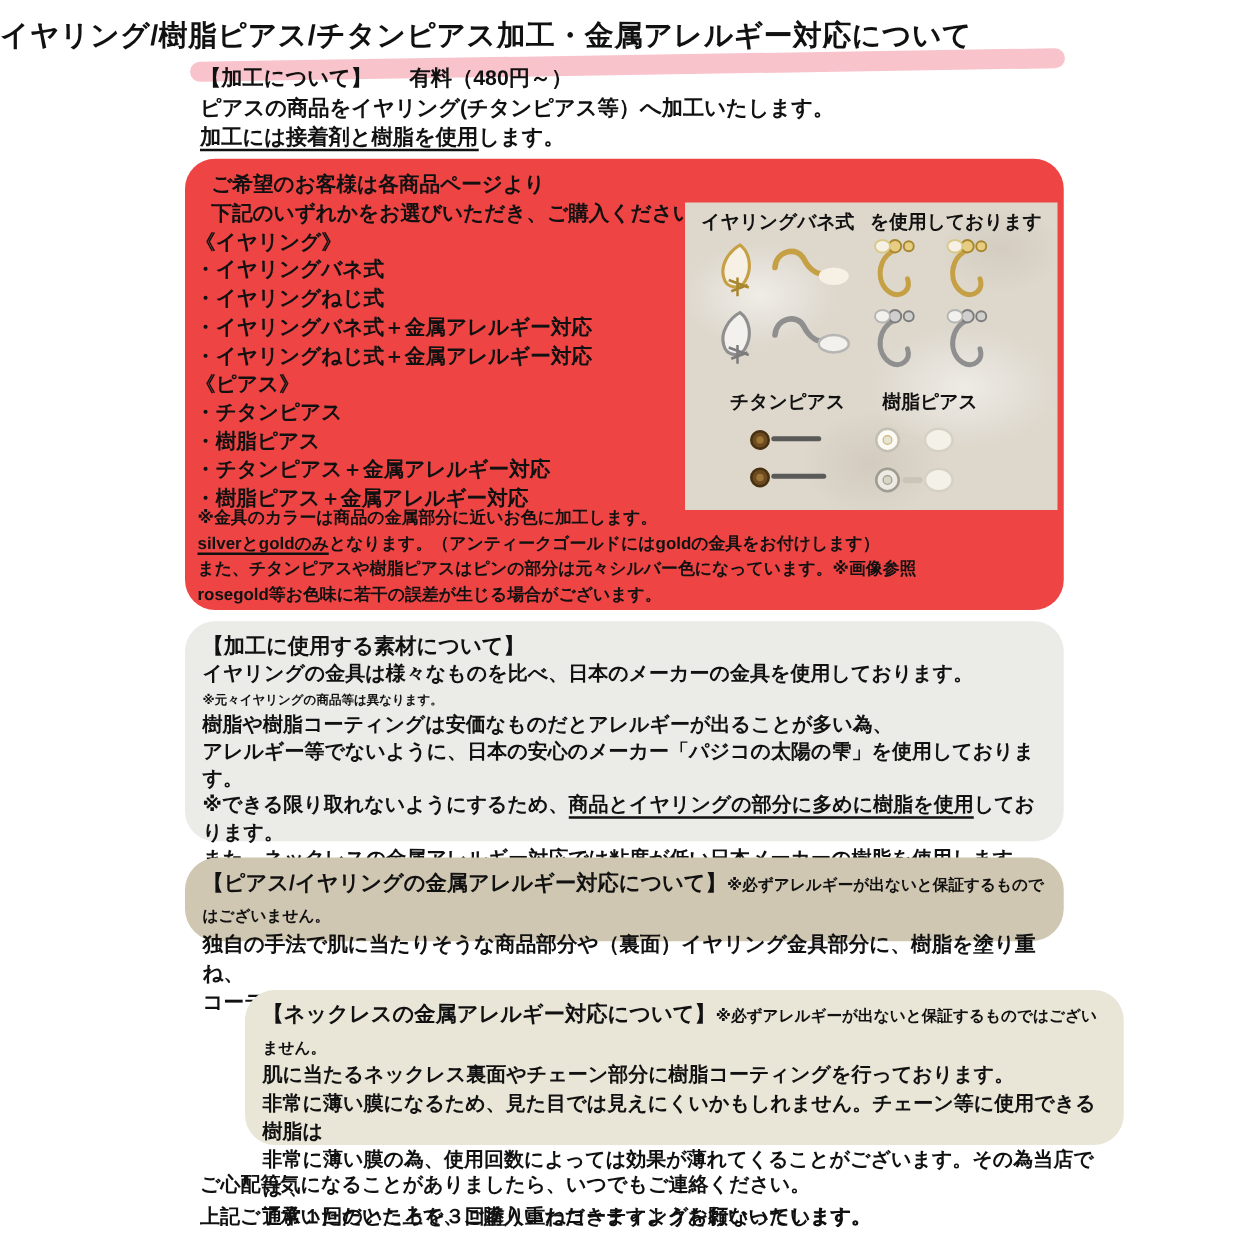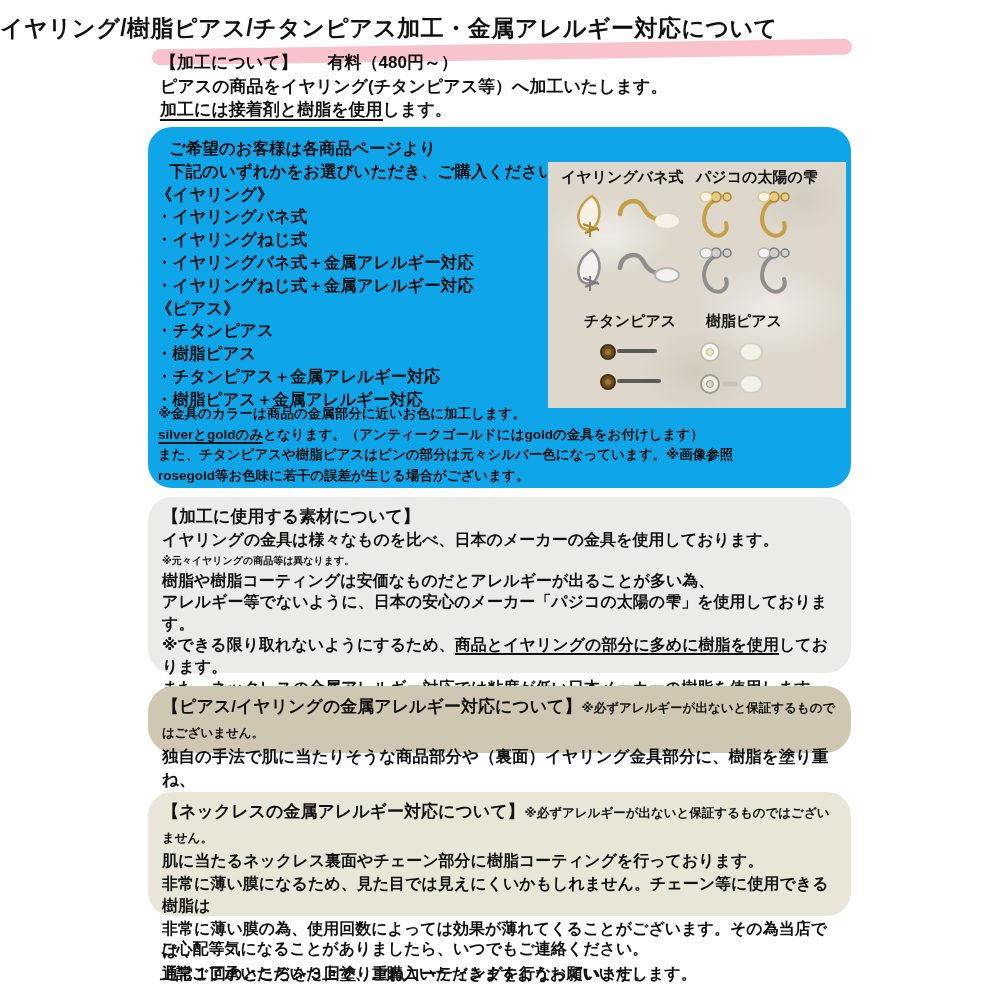--- a/index.html
+++ b/index.html
@@ -80,39 +80,39 @@
   <div class="intro">
     <div>
       <span>【加工について】</span><span class="price">有料（480円～）</span>
     </div>
     <div>ピアスの商品をイヤリング(チタンピアス等）へ加工いたします。</div>
     <div>
       <span class="u">加工には接着剤と樹脂を使用</span><span>します。</span>
     </div>
   </div>
 
-  <div class="box box-cream" id="creamBox" style="background: #0ea5e9;">
+  <div class="box box-cream" id="creamBox" style="background: #ef4444;">
     <div class="sel-list">
       <div class="indent">ご希望のお客様は各商品ページより</div>
       <div class="indent">下記のいずれかをお選びいただき、ご購入ください。</div>
       <div>《イヤリング》</div>
       <div>・イヤリングバネ式</div>
       <div>・イヤリングねじ式</div>
       <div>・イヤリングバネ式＋金属アレルギー対応</div>
       <div>・イヤリングねじ式＋金属アレルギー対応</div>
       <div>《ピアス》</div>
       <div>・チタンピアス</div>
       <div>・樹脂ピアス</div>
       <div>・チタンピアス＋金属アレルギー対応</div>
       <div>・樹脂ピアス＋金属アレルギー対応</div>
     </div>
 
     <div class="photo">
       <div class="photo-label pl-bane">イヤリングバネ式</div>
-      <div class="photo-label pl-neji">パジコの太陽の雫</div>
+      <div class="photo-label pl-neji">を使用しております</div>
       <div class="photo-label pl-titan">チタンピアス</div>
       <div class="photo-label pl-jushi">樹脂ピアス</div>
 
       <svg class="pair" style="left:24px;top:28px" width="110" height="52" viewBox="0 0 110 52">
         <path d="M20 6 C28 12 30 25 24 35 C20 42 9 41 7 32 C4 22 11 11 20 6 Z" fill="#f6f1e4" stroke="#c6a044" stroke-width="2.5"></path>
         <path d="M11 34 l16 6 M13 43 l13 -5 M18 32 l0 15" stroke="#a8862e" stroke-width="2"></path>
         <path d="M48 24 C49 10 66 7 71 17 C75 25 82 31 91 29" fill="none" stroke="#c6a044" stroke-width="4.5" stroke-linecap="round"></path>
         <ellipse cx="95" cy="31" rx="12" ry="7" fill="#f6f1e4" stroke="#d9c globalization89" stroke-width="2"></ellipse>
       </svg>
 
@@ -198,21 +198,21 @@
   </div>
 
   <div class="box box-tan" id="tanBox" style="background: rgb(208, 199, 178);">
     <div class="sec-hd">
       <span>【ピアス/イヤリングの金属アレルギー対応について】</span><span class="disc">※必ずアレルギーが出ないと保証するものではございません。</span>
     </div>
     <div class="ln">独自の手法で肌に当たりそうな商品部分や（裏面）イヤリング金具部分に、樹脂を塗り重ね、</div>
     <div class="ln">コーティングを行っております。</div>
   </div>
 
-  <div class="box box-beige" id="beigeBox" style="background: rgb(233, 230, 216);">
+  <div class="box box-beige" id="beigeBox" style="background: rgb(233, 230, 216); margin-left: 48px;">
     <div class="sec-hd">
       <span>【ネックレスの金属アレルギー対応について】</span><span class="disc">※必ずアレルギーが出ないと保証するものではございません。</span>
     </div>
     <div class="ln">肌に当たるネックレス裏面やチェーン部分に樹脂コーティングを行っております。</div>
     <div class="ln">非常に薄い膜になるため、見た目では見えにくいかもしれません。チェーン等に使用できる樹脂は</div>
     <div class="ln">非常に薄い膜の為、使用回数によっては効果が薄れてくることがございます。その為当店では 、</div>
     <div class="ln">通常１回のところを３回塗り重ねコーティングを行なっています。</div>
   </div>
 
   <div class="footer">

